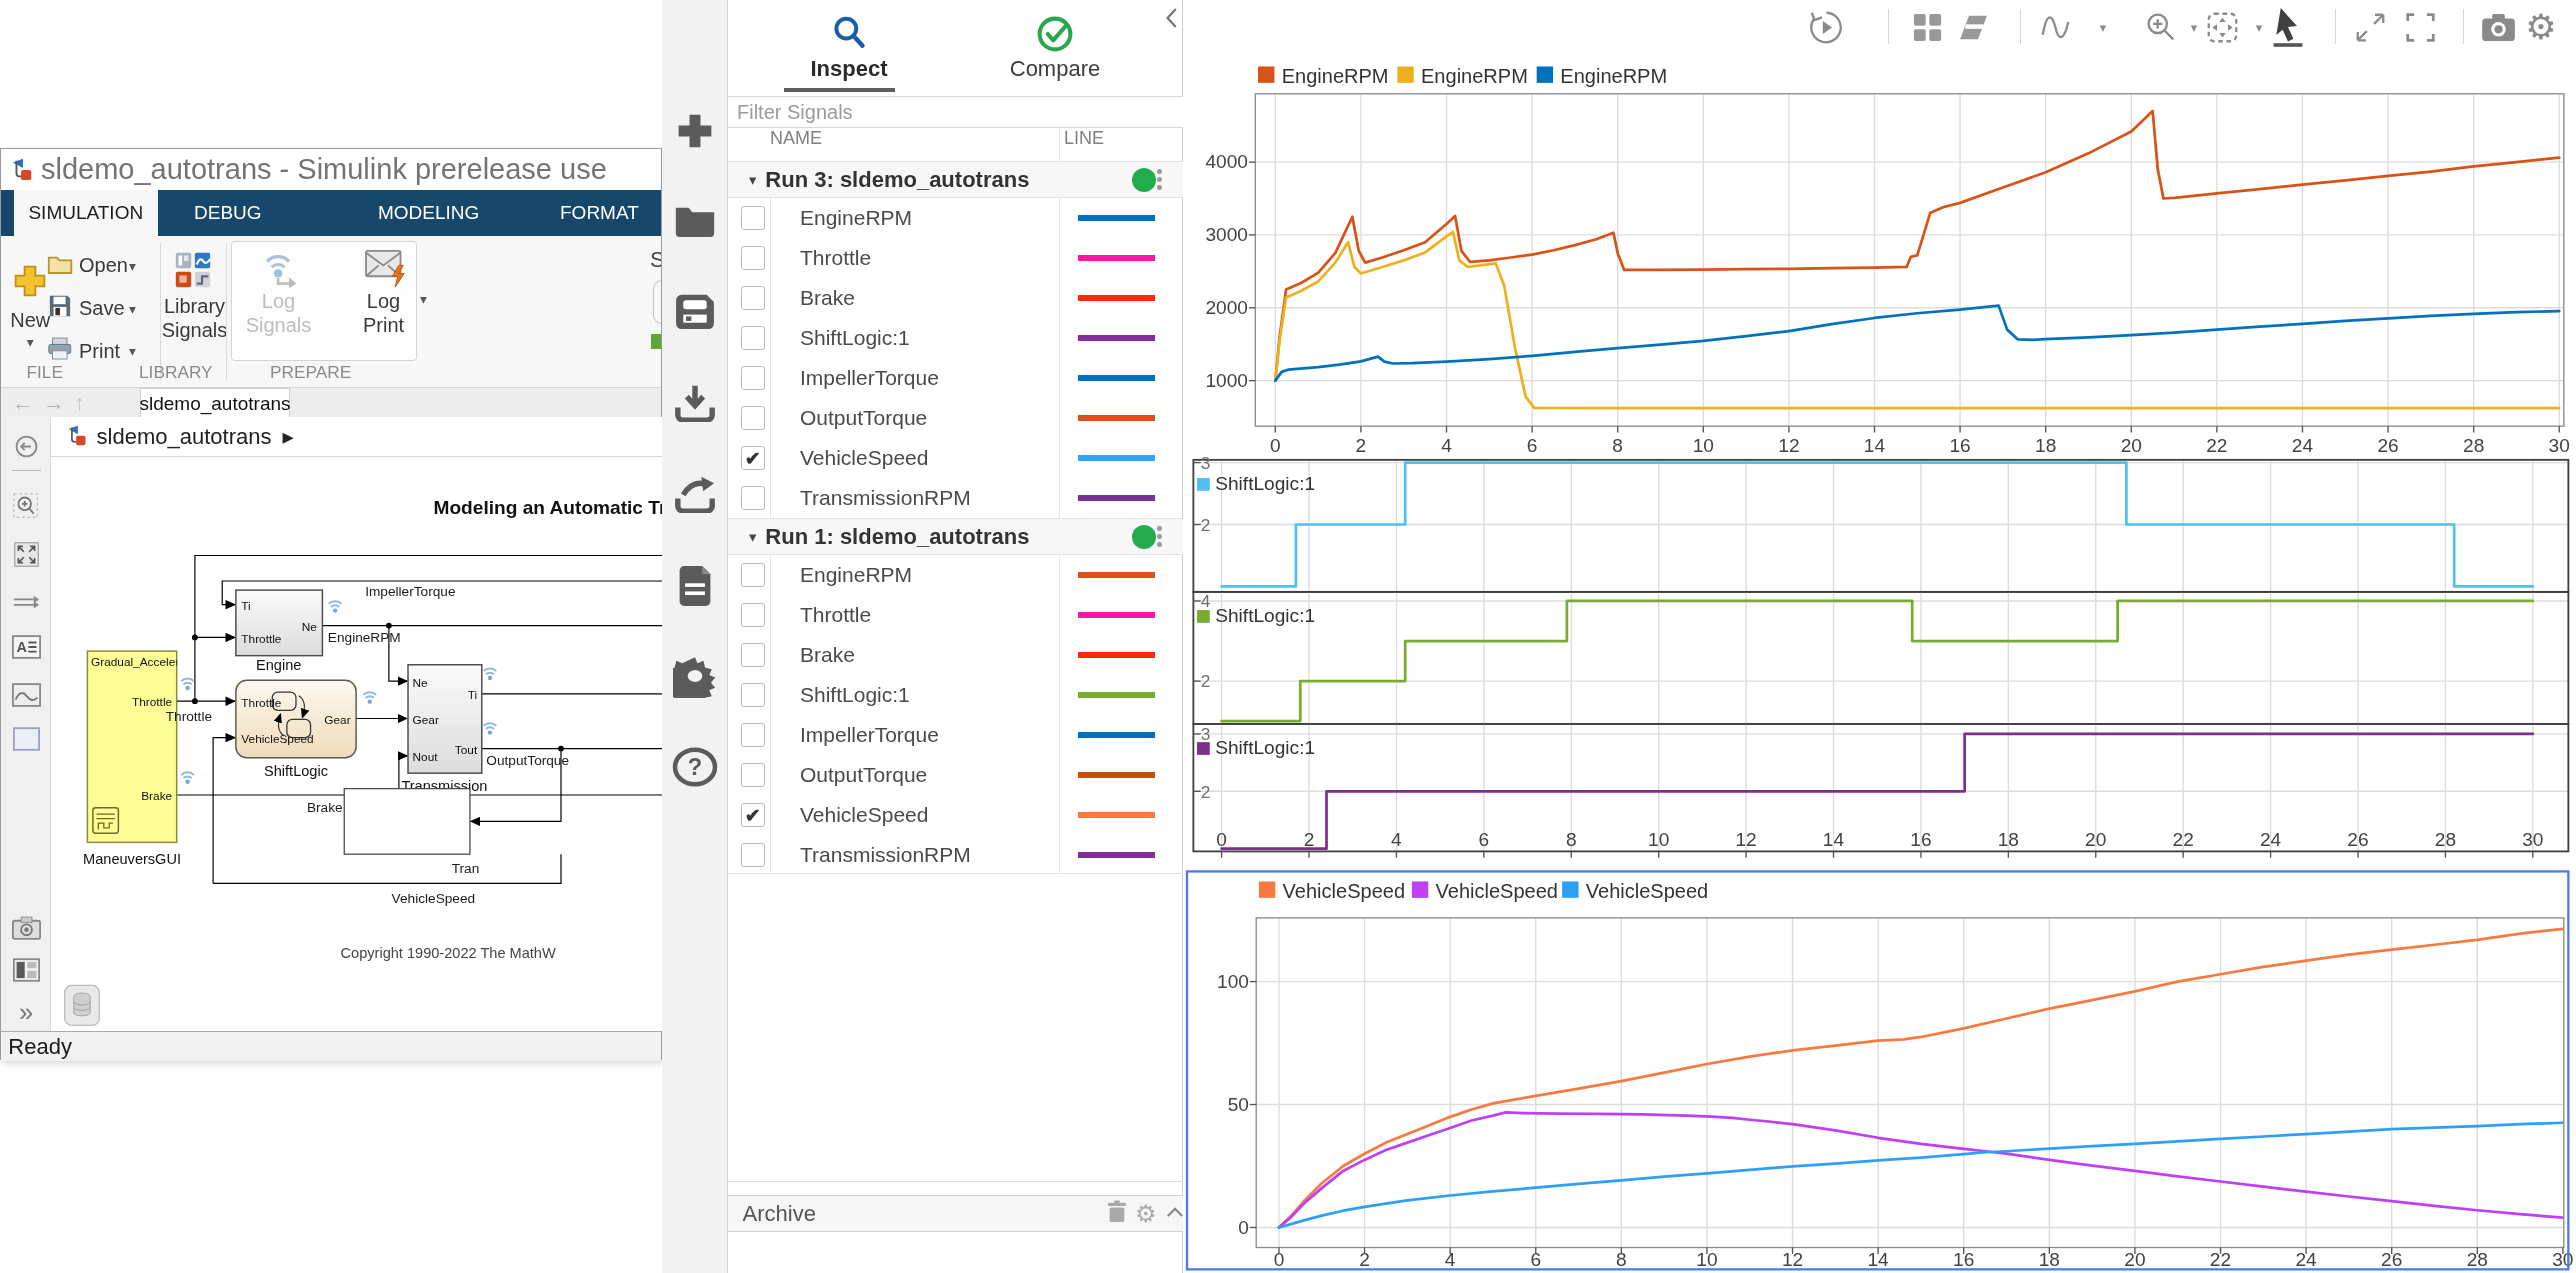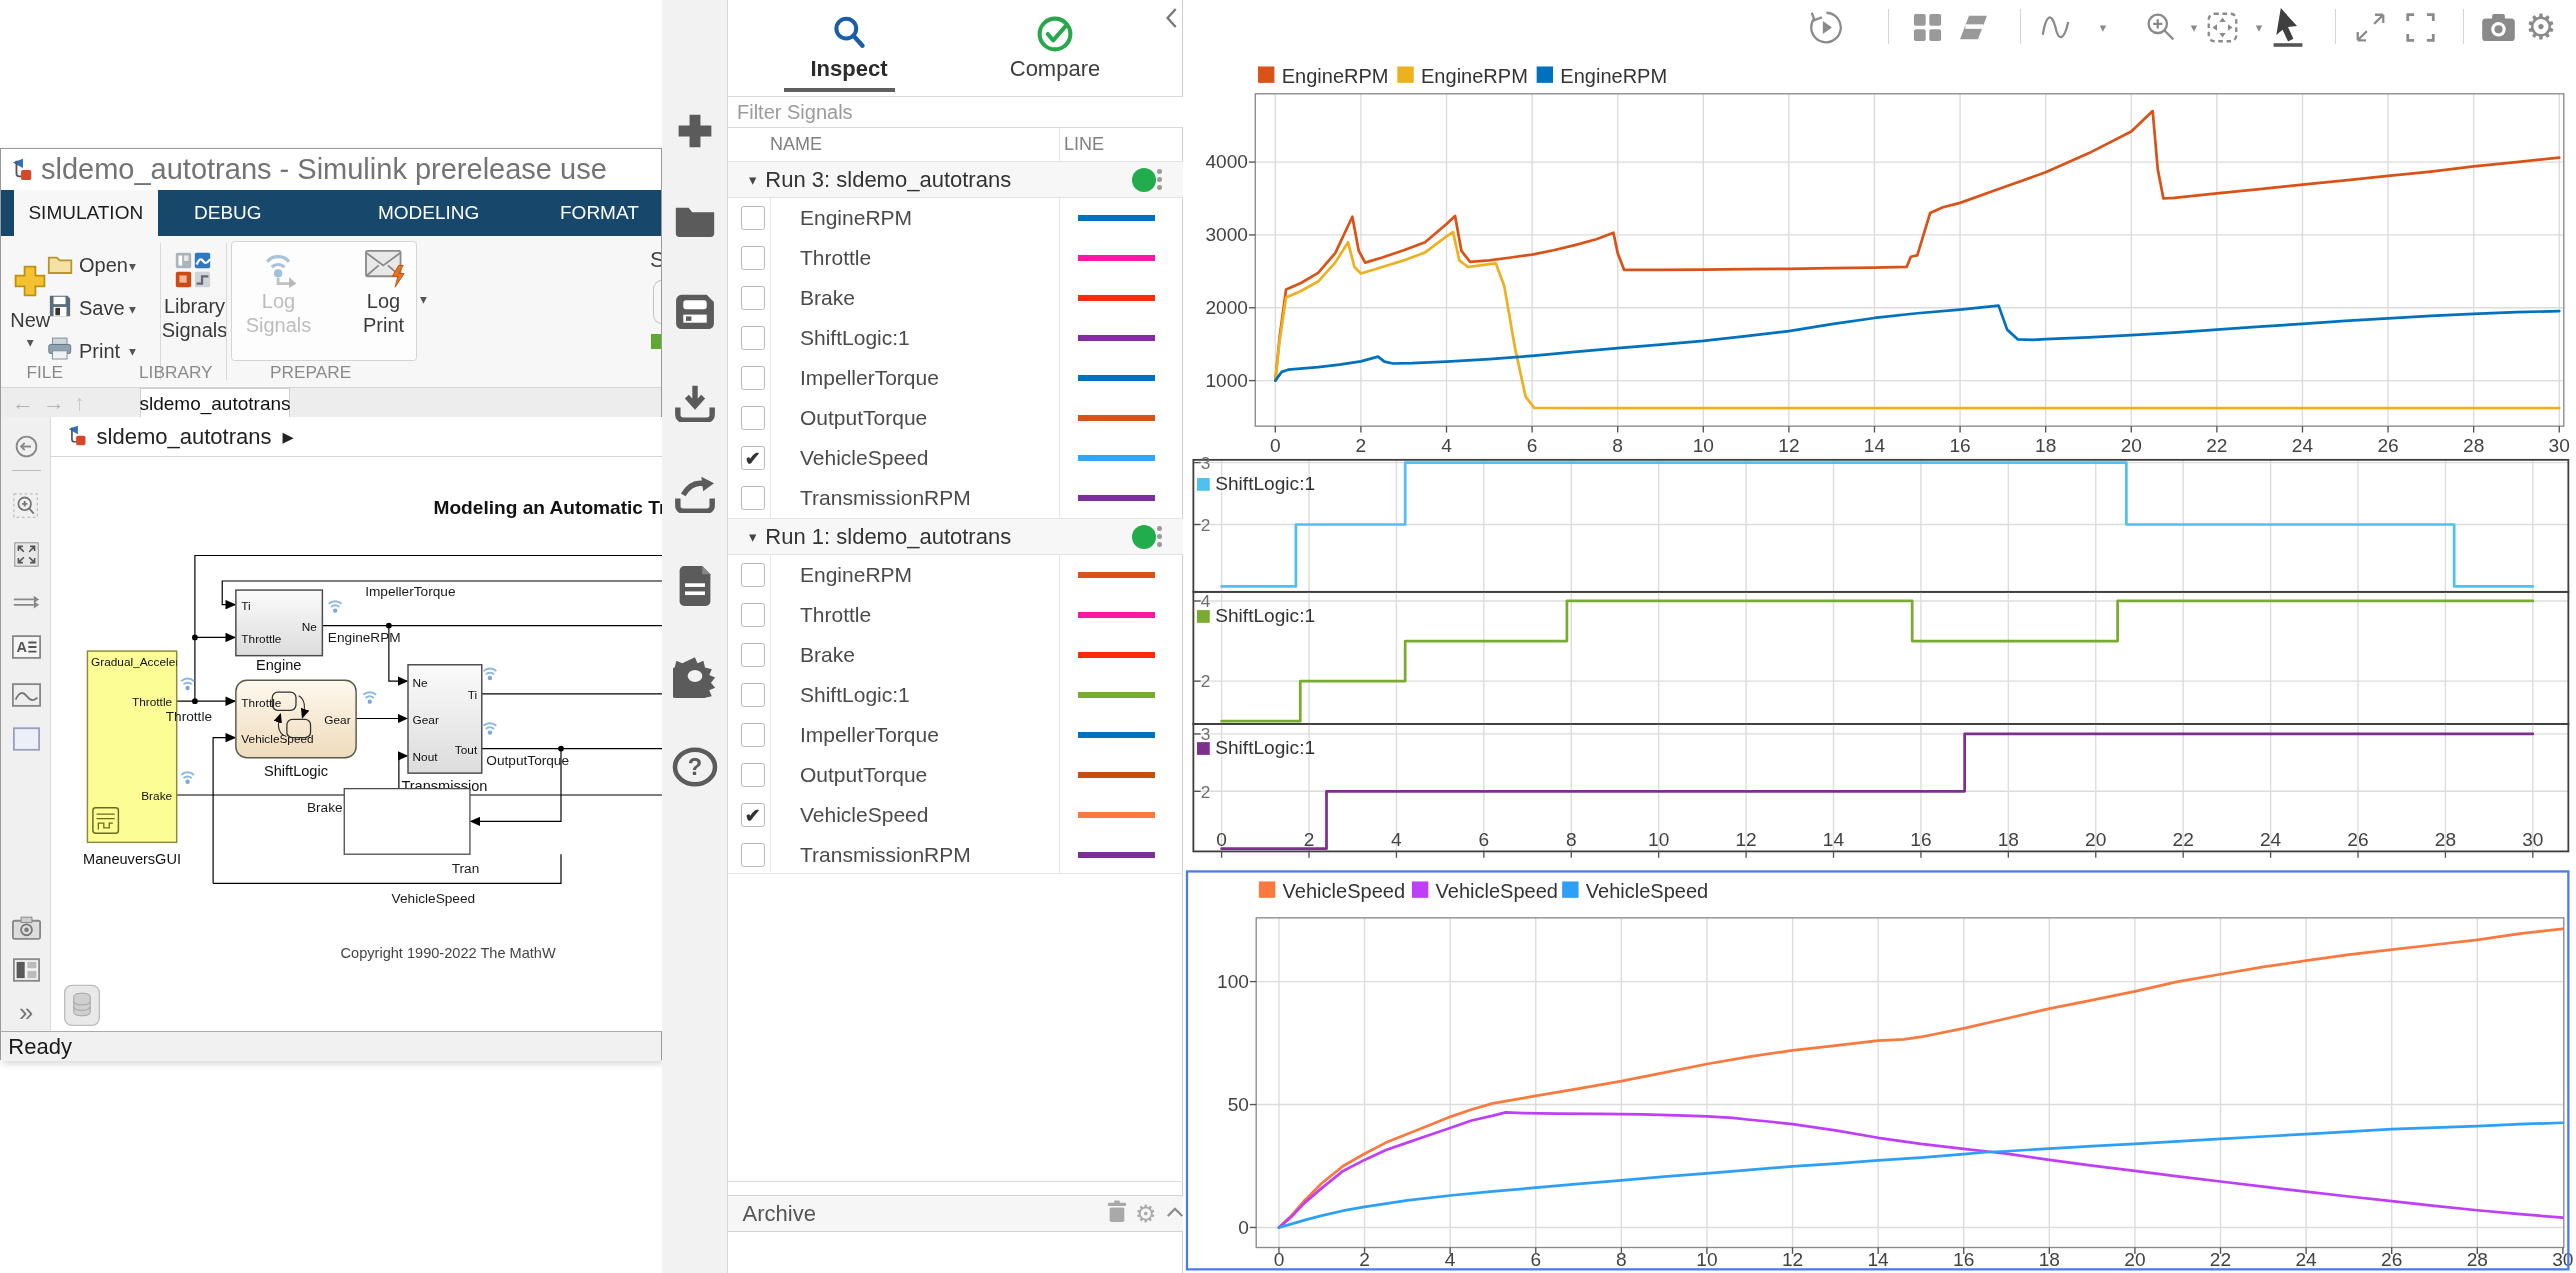--- a/index.html
+++ b/index.html
@@ -28,24 +28,24 @@
   .sl-status{position:absolute;left:0;top:882px;width:100%;height:30px;background:#f1f1f1;border-top:0.9px solid #ababab;font-size:22px;color:#1a1a1a;display:flex;align-items:center;padding-left:7.3px;box-sizing:border-box}
   
   #mid-toolbar{position:absolute;left:662px;top:0;width:66px;height:1273px;background:#f2f2f2;border-right:0.9px solid #d6d6d6;box-sizing:border-box}
   .mt-ic{position:absolute;left:0;width:66px;display:flex;justify-content:center}
   
   #inspector{position:absolute;left:728px;top:0;width:455px;height:1273px;background:#fff;border-right:0.9px solid #cfcfcf;box-sizing:border-box}
   .insp-tab-label{font-size:22px}
   #filter-wrap{position:absolute;left:0;top:96px;width:455px;height:32px;border-top:0.9px solid #d9d9d9;border-bottom:0.9px solid #d9d9d9;box-sizing:border-box}
   #filter-input{width:100%;height:100%;border:none;outline:none;font-size:20px;padding:0 0 0 9px;box-sizing:border-box;font-family:"Liberation Sans",sans-serif;color:#555}
   #filter-input::placeholder{color:#9a9a9a}
-  #cols{position:absolute;left:0;top:128px;width:455px;height:34px;border-bottom:0.9px solid #d9d9d9;box-sizing:border-box;font-size:18px;color:#808080;display:flex;align-items:center}
+  #cols{position:absolute;left:0;top:128px;width:455px;height:34px;border-bottom:0.9px solid #d9d9d9;box-sizing:border-box;font-size:18px;color:#808080;display:flex;align-items:flex-start}
   #signal-list{position:absolute;left:0;top:161px;width:455px}
   .run-header{height:35px;background:#f7f7f7;border-bottom:0.9px solid #e3e3e3;border-top:0.9px solid #e3e3e3;display:flex;align-items:center;position:relative}
-  .run-title{font-size:22px;font-weight:normal;color:#333;margin-left:9px}
+  .run-title{font-size:22px;font-weight:bold;color:#333;margin-left:9px}
   .tri{font-size:14.6px;color:#444;margin-left:21px}
   .gdot{position:absolute;left:404px;width:24px;height:24px;border-radius:50%;background:#22AC4E}
   .kebab{position:absolute;left:429px;display:flex;flex-direction:column;gap:3.6px}
   .kebab i{width:4.6px;height:4.6px;border-radius:50%;background:#9a9a9a}
   .sig-row{height:40px;display:flex;align-items:center;position:relative}
   .cb{position:absolute;left:12.8px;width:24px;height:24px;border:1.8px solid #b8b8b8;border-radius:2.7px;background:#fff;box-sizing:border-box;font-size:19px;color:#333;display:flex;align-items:center;justify-content:center;font-weight:bold}
   .sig-name{position:absolute;left:72px;font-size:21px;color:#4a4a4a}
   .swatch{position:absolute;left:350px;width:77px;height:6.4px}
   .vline{position:absolute;width:0.9px;background:#e6e6e6}
   .sec-bar{position:absolute;left:0;width:455px;display:flex;align-items:center;box-sizing:border-box}

